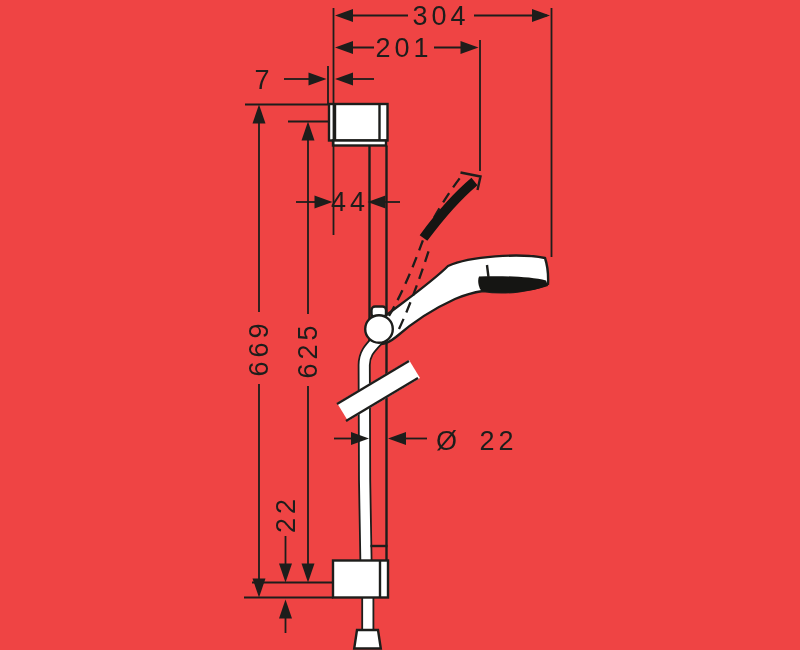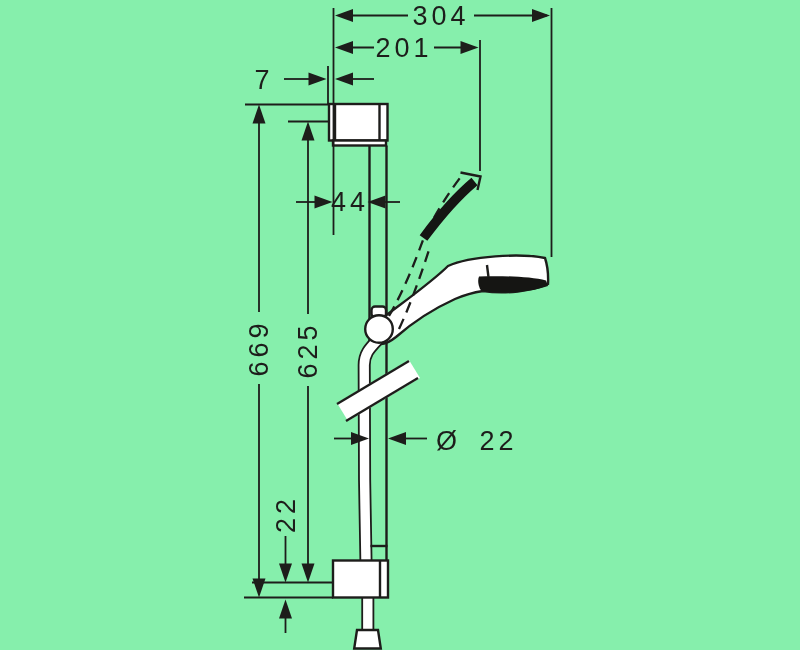--- a/index.html
+++ b/index.html
@@ -4,21 +4,21 @@
 <style>
   html, body {
     margin: 0;
     padding: 0;
     background: #ffffff;
   }
   .stage {
     position: relative;
     width: 800px;
     height: 650px;
-    background: #86efac;
+    background: #ef4444;
     overflow: hidden;
     font-family: "Liberation Sans", sans-serif;
   }
   svg text {
     font-family: "Liberation Sans", sans-serif;
     font-size: 27px;
     fill: #1d1d1b;
     letter-spacing: 4px;
   }
   svg .obj  { stroke: #1d1d1b; stroke-width: 2.4; fill: none; }

